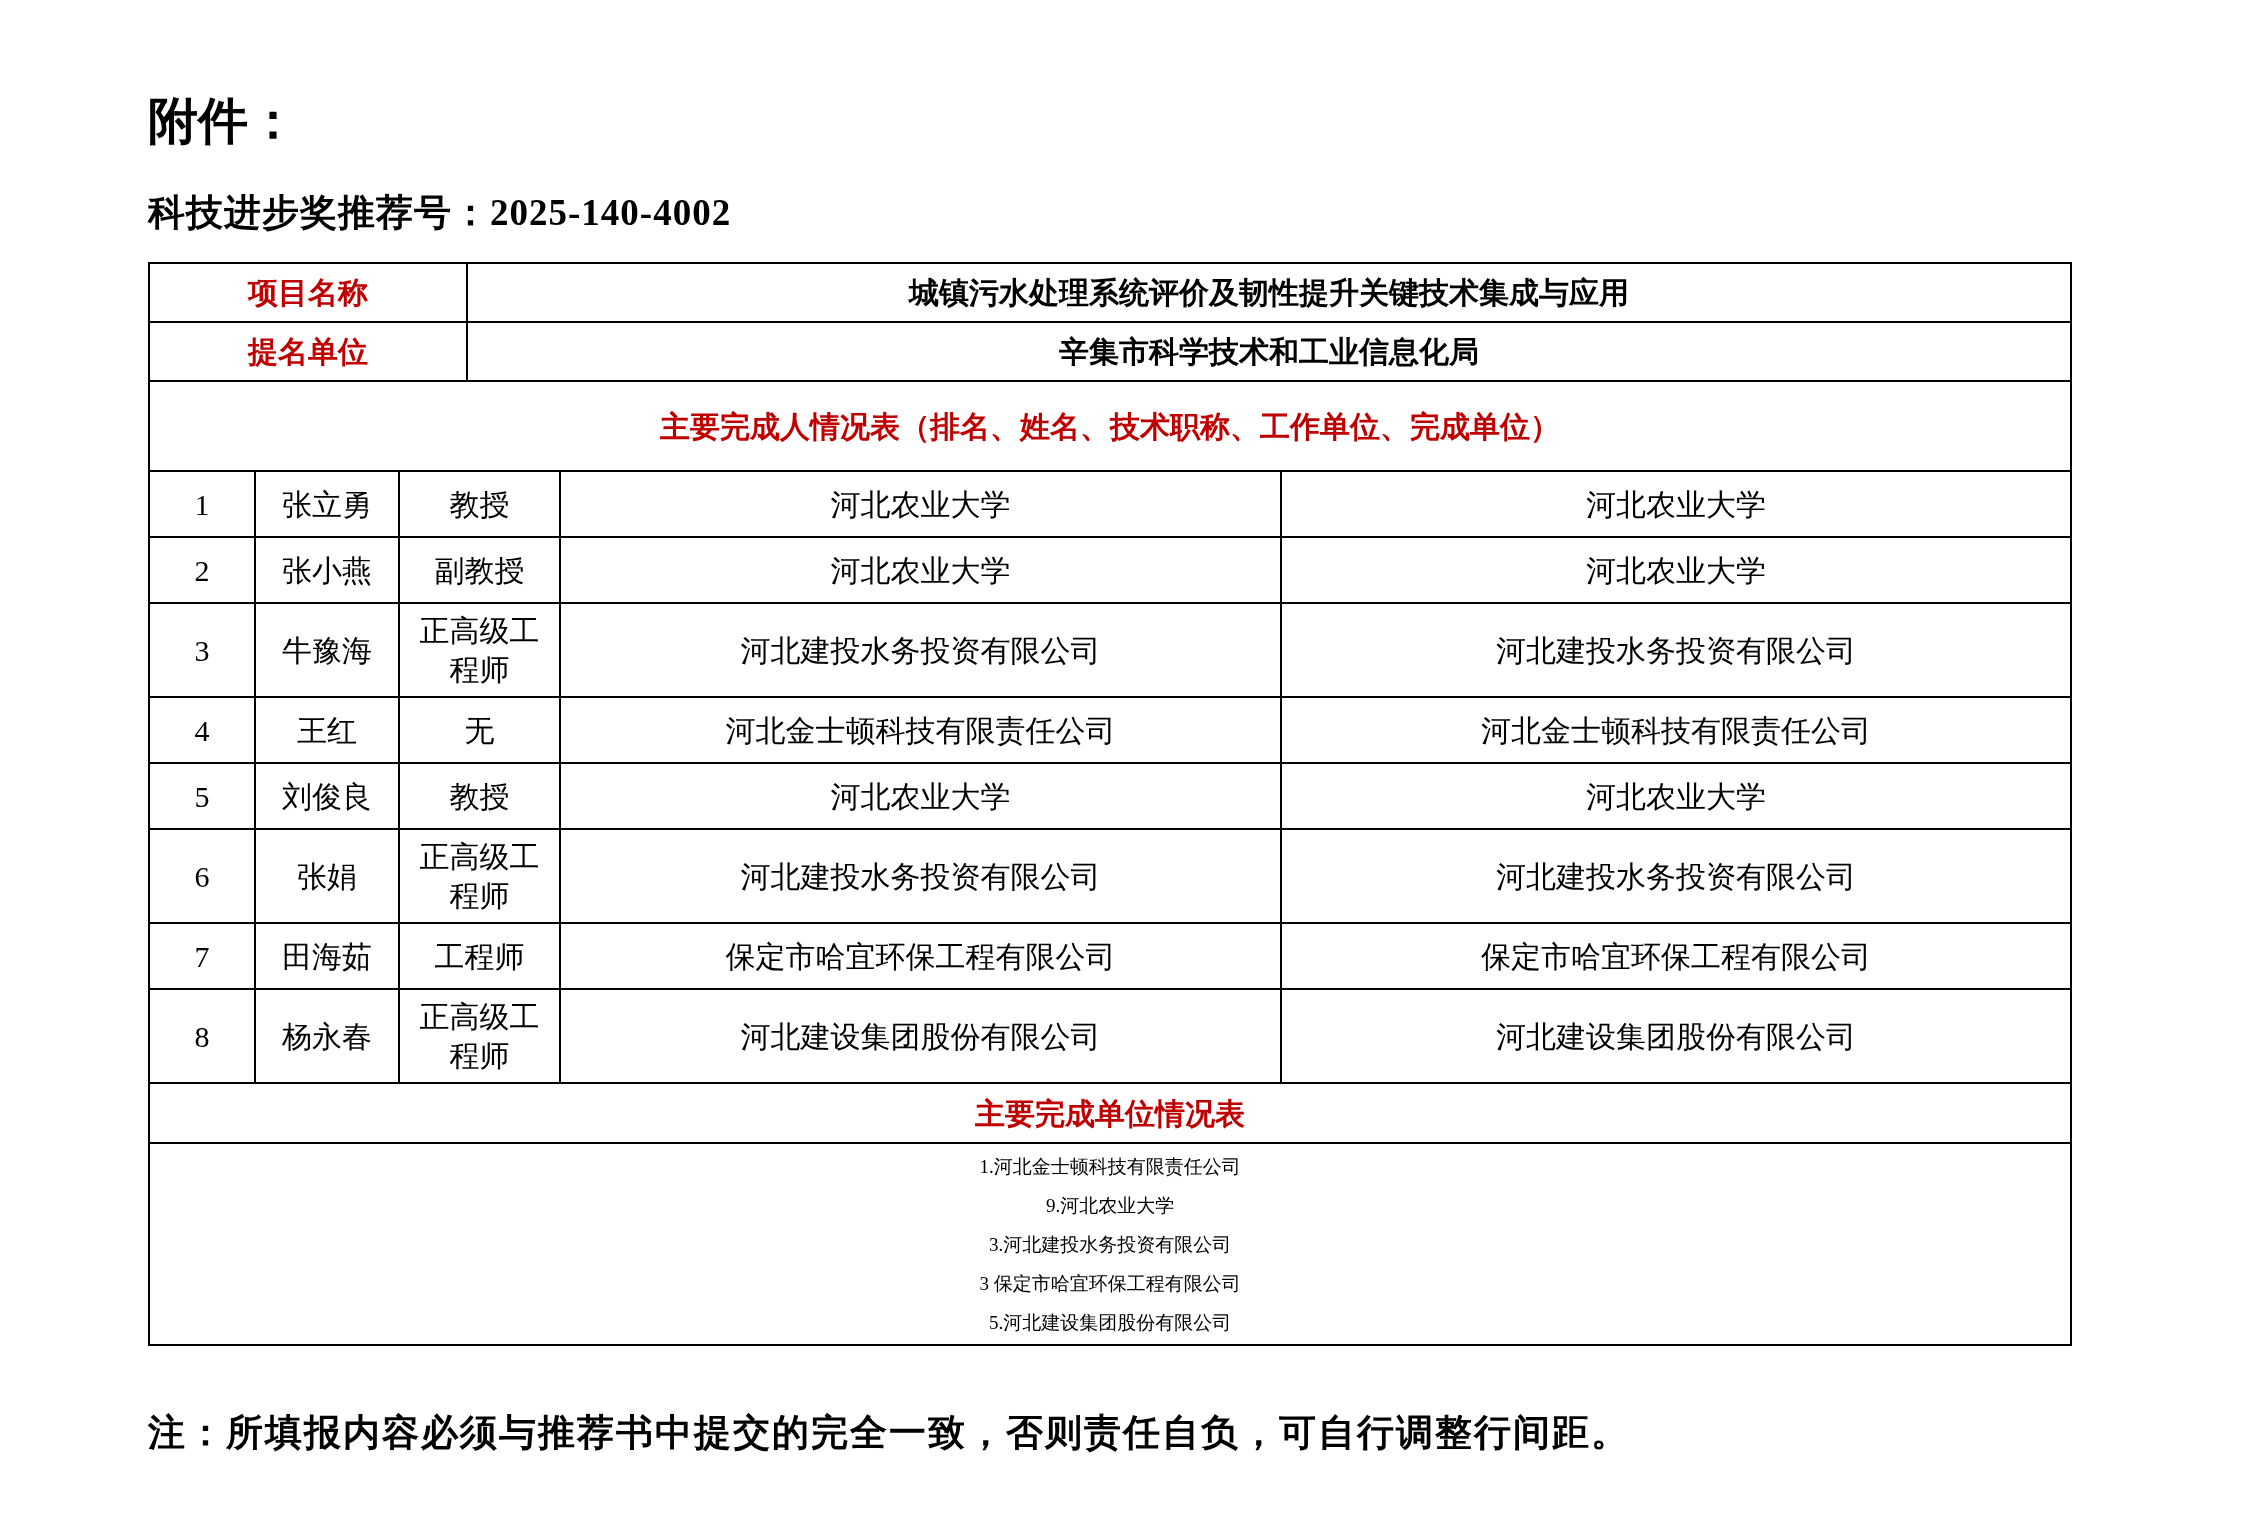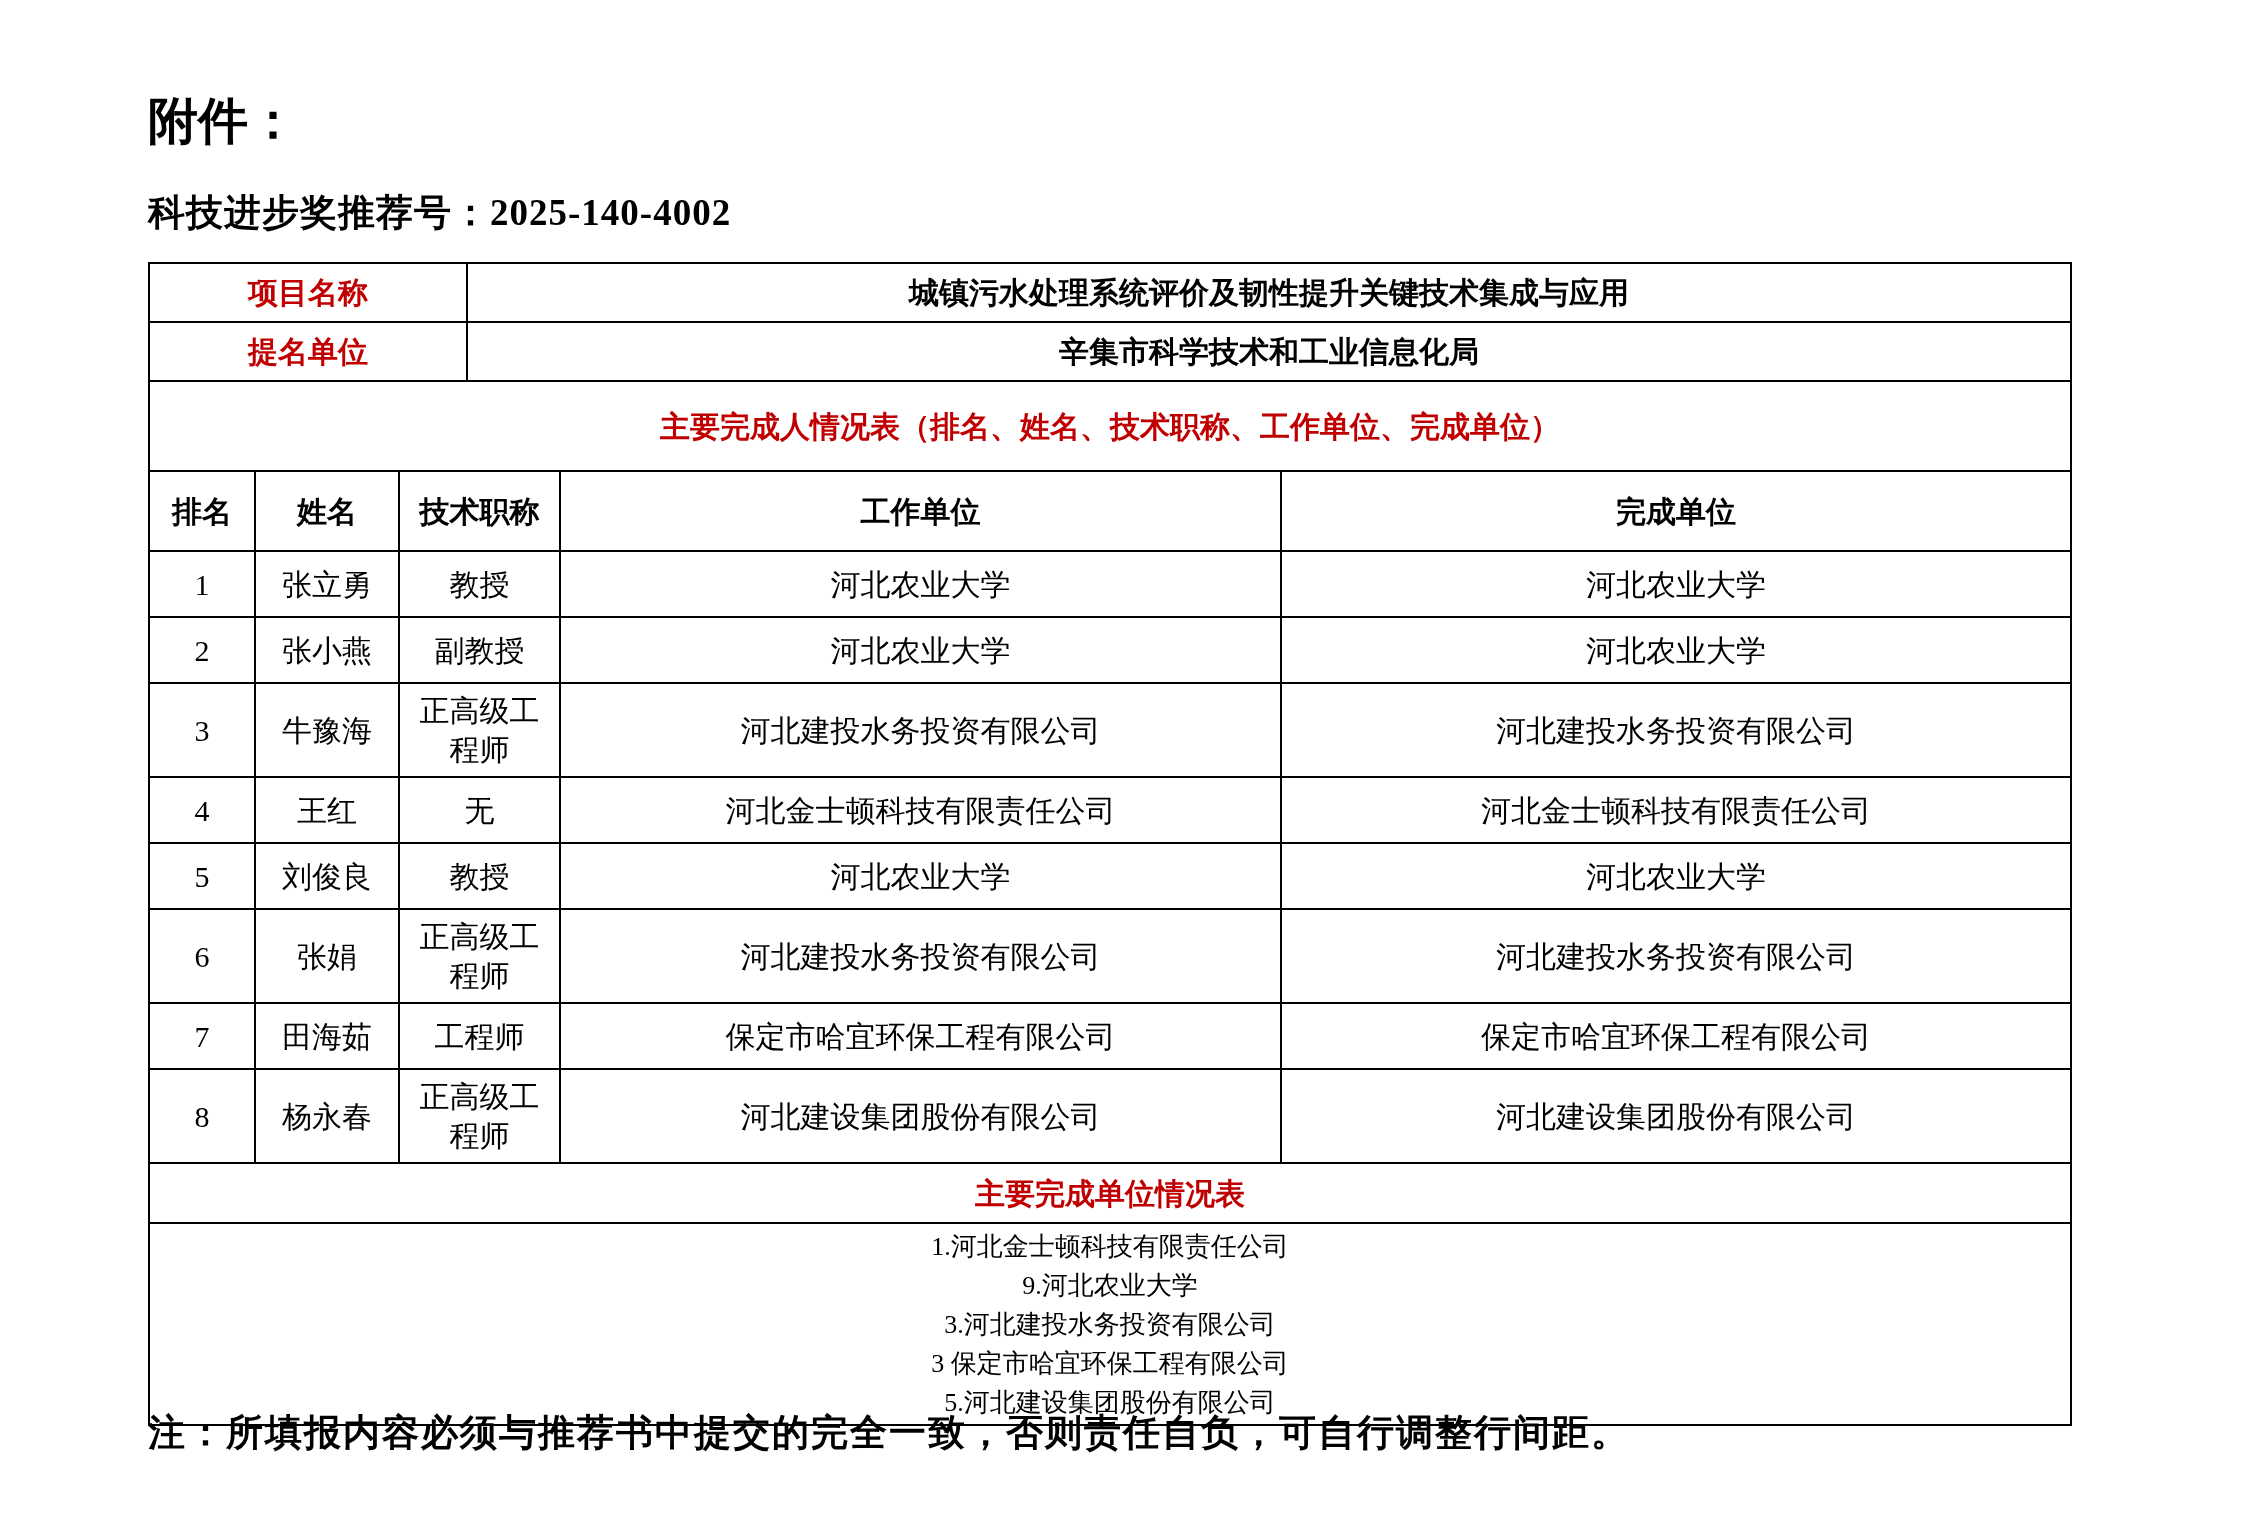--- a/index.html
+++ b/index.html
@@ -48,21 +48,21 @@
   .lbl{color:#C00000;font-weight:bold;font-size:31px;}
   .val{font-weight:bold;font-size:31px;}
   .hdr{font-weight:bold;font-size:31px;}
   .cell{font-size:30px;}
   td.title-cell{font-size:31px;}
   td.units-list-cell{
     text-align:left;vertical-align:middle;
     padding:8px 14px;
   }
   .unit-line{
-    display:block;font-size:26px;line-height:39px;color:#000;
+    display:block;font-size:19px;line-height:39px;color:#000;
   }
   .footer-note{
     position:absolute;left:148px;top:1408px;
     font-weight:bold;font-size:37px;color:#000;
     letter-spacing:2px;
   }
 </style>
 </head>
 <body>
 
@@ -89,27 +89,20 @@
     </tr>
     <tr class="r-label">
       <td colspan="3" class="lbl">提名单位</td>
       <td colspan="3" class="val">辛集市科学技术和工业信息化局</td>
     </tr>
 
     <tr class="r-red-title">
       <td colspan="6" class="red title-cell">主要完成人情况表（排名、姓名、技术职称、工作单位、完成单位）</td>
     </tr>
 
-    <tr class="r-header">
-      <td class="hdr">排名</td>
-      <td class="hdr">姓名</td>
-      <td colspan="2" class="hdr">技术职称</td>
-      <td class="hdr">工作单位</td>
-      <td class="hdr">完成单位</td>
-    </tr>
 
     <tr class="r-single">
       <td class="cell">1</td>
       <td class="cell">张立勇</td>
       <td colspan="2" class="cell">教授</td>
       <td class="cell">河北农业大学</td>
       <td class="cell">河北农业大学</td>
     </tr>
     <tr class="r-single">
       <td class="cell">2</td>

